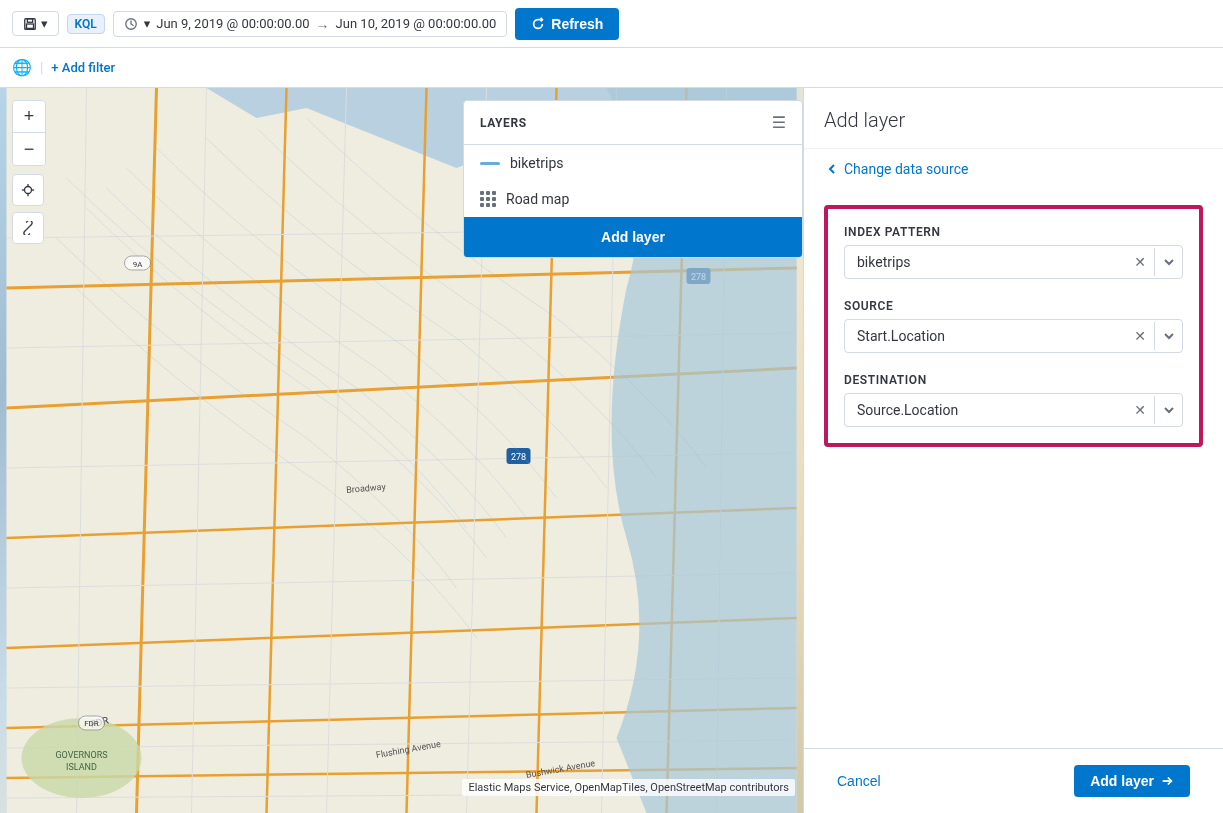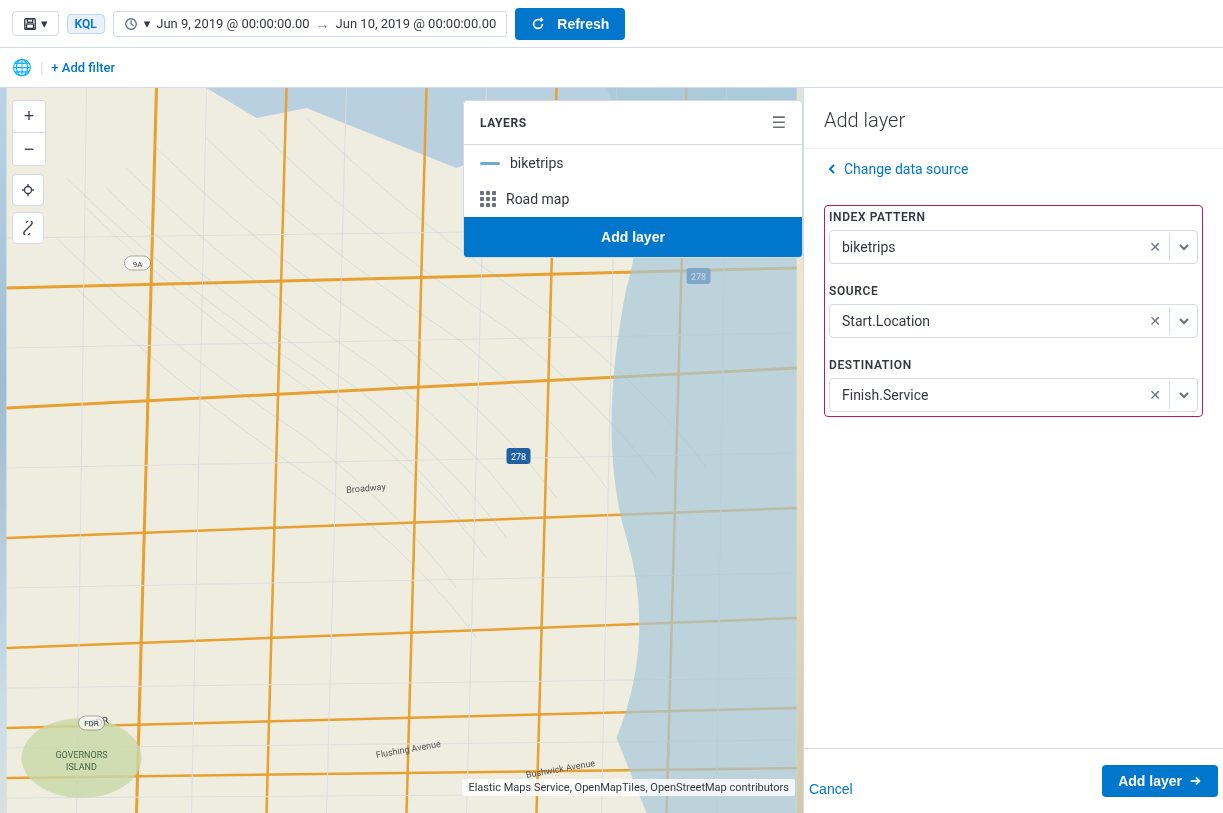--- a/index.html
+++ b/index.html
@@ -11,21 +11,21 @@
       height: 48px; padding: 0 12px; gap: 8px; z-index: 10; position: relative;
     }
     .topbar-left { display: flex; align-items: center; gap: 6px; }
     .save-btn { display: flex; align-items: center; gap: 4px; border: 1px solid #d3dae6; background: #fff; border-radius: 4px; padding: 4px 10px; cursor: pointer; font-size: 13px; color: #343741; }
     .save-btn svg { width: 14px; height: 14px; }
     .search-bar { flex: 1; height: 34px; border: 1px solid #d3dae6; border-radius: 4px; padding: 0 12px; font-size: 14px; color: #343741; outline: none; }
     .kql-badge { background: #e8f0fb; color: #0077cc; border: 1px solid #c5d6f0; border-radius: 4px; padding: 2px 7px; font-size: 12px; font-weight: 600; cursor: pointer; }
     .time-picker { display: flex; align-items: center; gap: 6px; border: 1px solid #d3dae6; border-radius: 4px; padding: 4px 10px; background: #fff; cursor: pointer; font-size: 13px; color: #343741; }
     .time-picker svg { width: 14px; height: 14px; color: #69707d; }
     .time-arrow { color: #69707d; font-size: 14px; }
-    .refresh-btn { display: flex; align-items: center; gap: 12px; background: #0077cc; color: #fff; border: none; border-radius: 4px; padding: 8px 16px; cursor: pointer; font-size: 14px; font-weight: 600; }
+    .refresh-btn { display: flex; align-items: center; gap: 6px; background: #0077cc; color: #fff; border: none; border-radius: 4px; padding: 8px 16px; cursor: pointer; font-size: 14px; font-weight: 600; }
     .refresh-btn svg { width: 14px; height: 14px; }
 
     
     .filterbar { display: flex; align-items: center; background: #fff; border-bottom: 1px solid #d3dae6; height: 40px; padding: 0 12px; gap: 8px; }
     .filter-globe { color: #69707d; cursor: pointer; font-size: 16px; }
     .filter-divider { color: #d3dae6; }
     .add-filter { color: #0077cc; cursor: pointer; font-size: 13px; font-weight: 500; }
 
     
     .main { display: flex; height: calc(813px - 48px - 40px); }
@@ -70,30 +70,30 @@
 
     
     .right-panel { width: 420px; background: #fff; border-left: 1px solid #d3dae6; display: flex; flex-direction: column; overflow-y: auto; }
     .panel-header { padding: 20px 20px 16px; border-bottom: 1px solid #f0f0f0; }
     .panel-title { font-size: 20px; font-weight: 300; color: #343741; }
     .change-source { display: flex; align-items: center; gap: 4px; color: #0077cc; cursor: pointer; font-size: 14px; padding: 12px 20px; }
     .change-source svg { width: 16px; height: 16px; }
 
     
     .form-section { padding: 16px 20px; }
-    .form-card { background: #fff; border: 1px solid #be185d; border-radius: 4px; padding: 4px; margin-bottom: 0; }
+    .form-card { background: #fff; border: 4px solid #be185d; border-radius: 4px; padding: 16px; margin-bottom: 0; }
     .form-field { margin-bottom: 20px; }
     .form-label { font-size: 12px; font-weight: 600; color: #343741; margin-bottom: 6px; display: block; text-transform: uppercase; letter-spacing: 0.05em; }
     .select-wrap { position: relative; display: flex; align-items: center; border: 1px solid #d3dae6; border-radius: 4px; background: #fff; }
     .select-value { flex: 1; padding: 8px 12px; font-size: 14px; color: #343741; }
     .select-clear { width: 28px; height: 28px; display: flex; align-items: center; justify-content: center; cursor: pointer; color: #69707d; font-size: 14px; background: transparent; border: none; }
     .select-arrow { width: 28px; height: 28px; display: flex; align-items: center; justify-content: center; cursor: pointer; color: #69707d; border-left: 1px solid #d3dae6; }
 
     
-    .panel-footer { display: flex; align-items: flex-end; justify-content: space-between; padding: 16px 5px; border-top: 1px solid #d3dae6; margin-top: auto; }
+    .panel-footer { display: flex; align-items: center; justify-content: space-between; padding: 16px 33px; border-top: 1px solid #d3dae6; margin-top: auto; }
     .cancel-btn { background: transparent; border: none; color: #0077cc; font-size: 14px; cursor: pointer; }
     .add-layer-panel-btn { display: flex; align-items: center; gap: 6px; background: #0077cc; color: #fff; border: none; border-radius: 4px; padding: 8px 16px; font-size: 14px; font-weight: 600; cursor: pointer; }
   </style>
 </head>
 <body>
 
 <div class="topbar">
   <div class="topbar-left">
     <button class="save-btn">
       <svg viewBox="0 0 16 16" fill="none" stroke="currentColor" stroke-width="1.5">
@@ -298,21 +298,21 @@
               <svg width="12" height="12" viewBox="0 0 12 12" fill="none" stroke="currentColor" stroke-width="2">
                 <polyline points="2,4 6,8 10,4"></polyline>
               </svg>
             </div>
           </div>
         </div>
 
         <div class="form-field" style="margin-bottom:0;">
           <label class="form-label">Destination</label>
           <div class="select-wrap">
-            <span class="select-value">Finish.Service</span>
+            <span class="select-value">Source.Location</span>
             <button class="select-clear">✕</button>
             <div class="select-arrow">
               <svg width="12" height="12" viewBox="0 0 12 12" fill="none" stroke="currentColor" stroke-width="2">
                 <polyline points="2,4 6,8 10,4"></polyline>
               </svg>
             </div>
           </div>
         </div>
       </div>
     </div>

